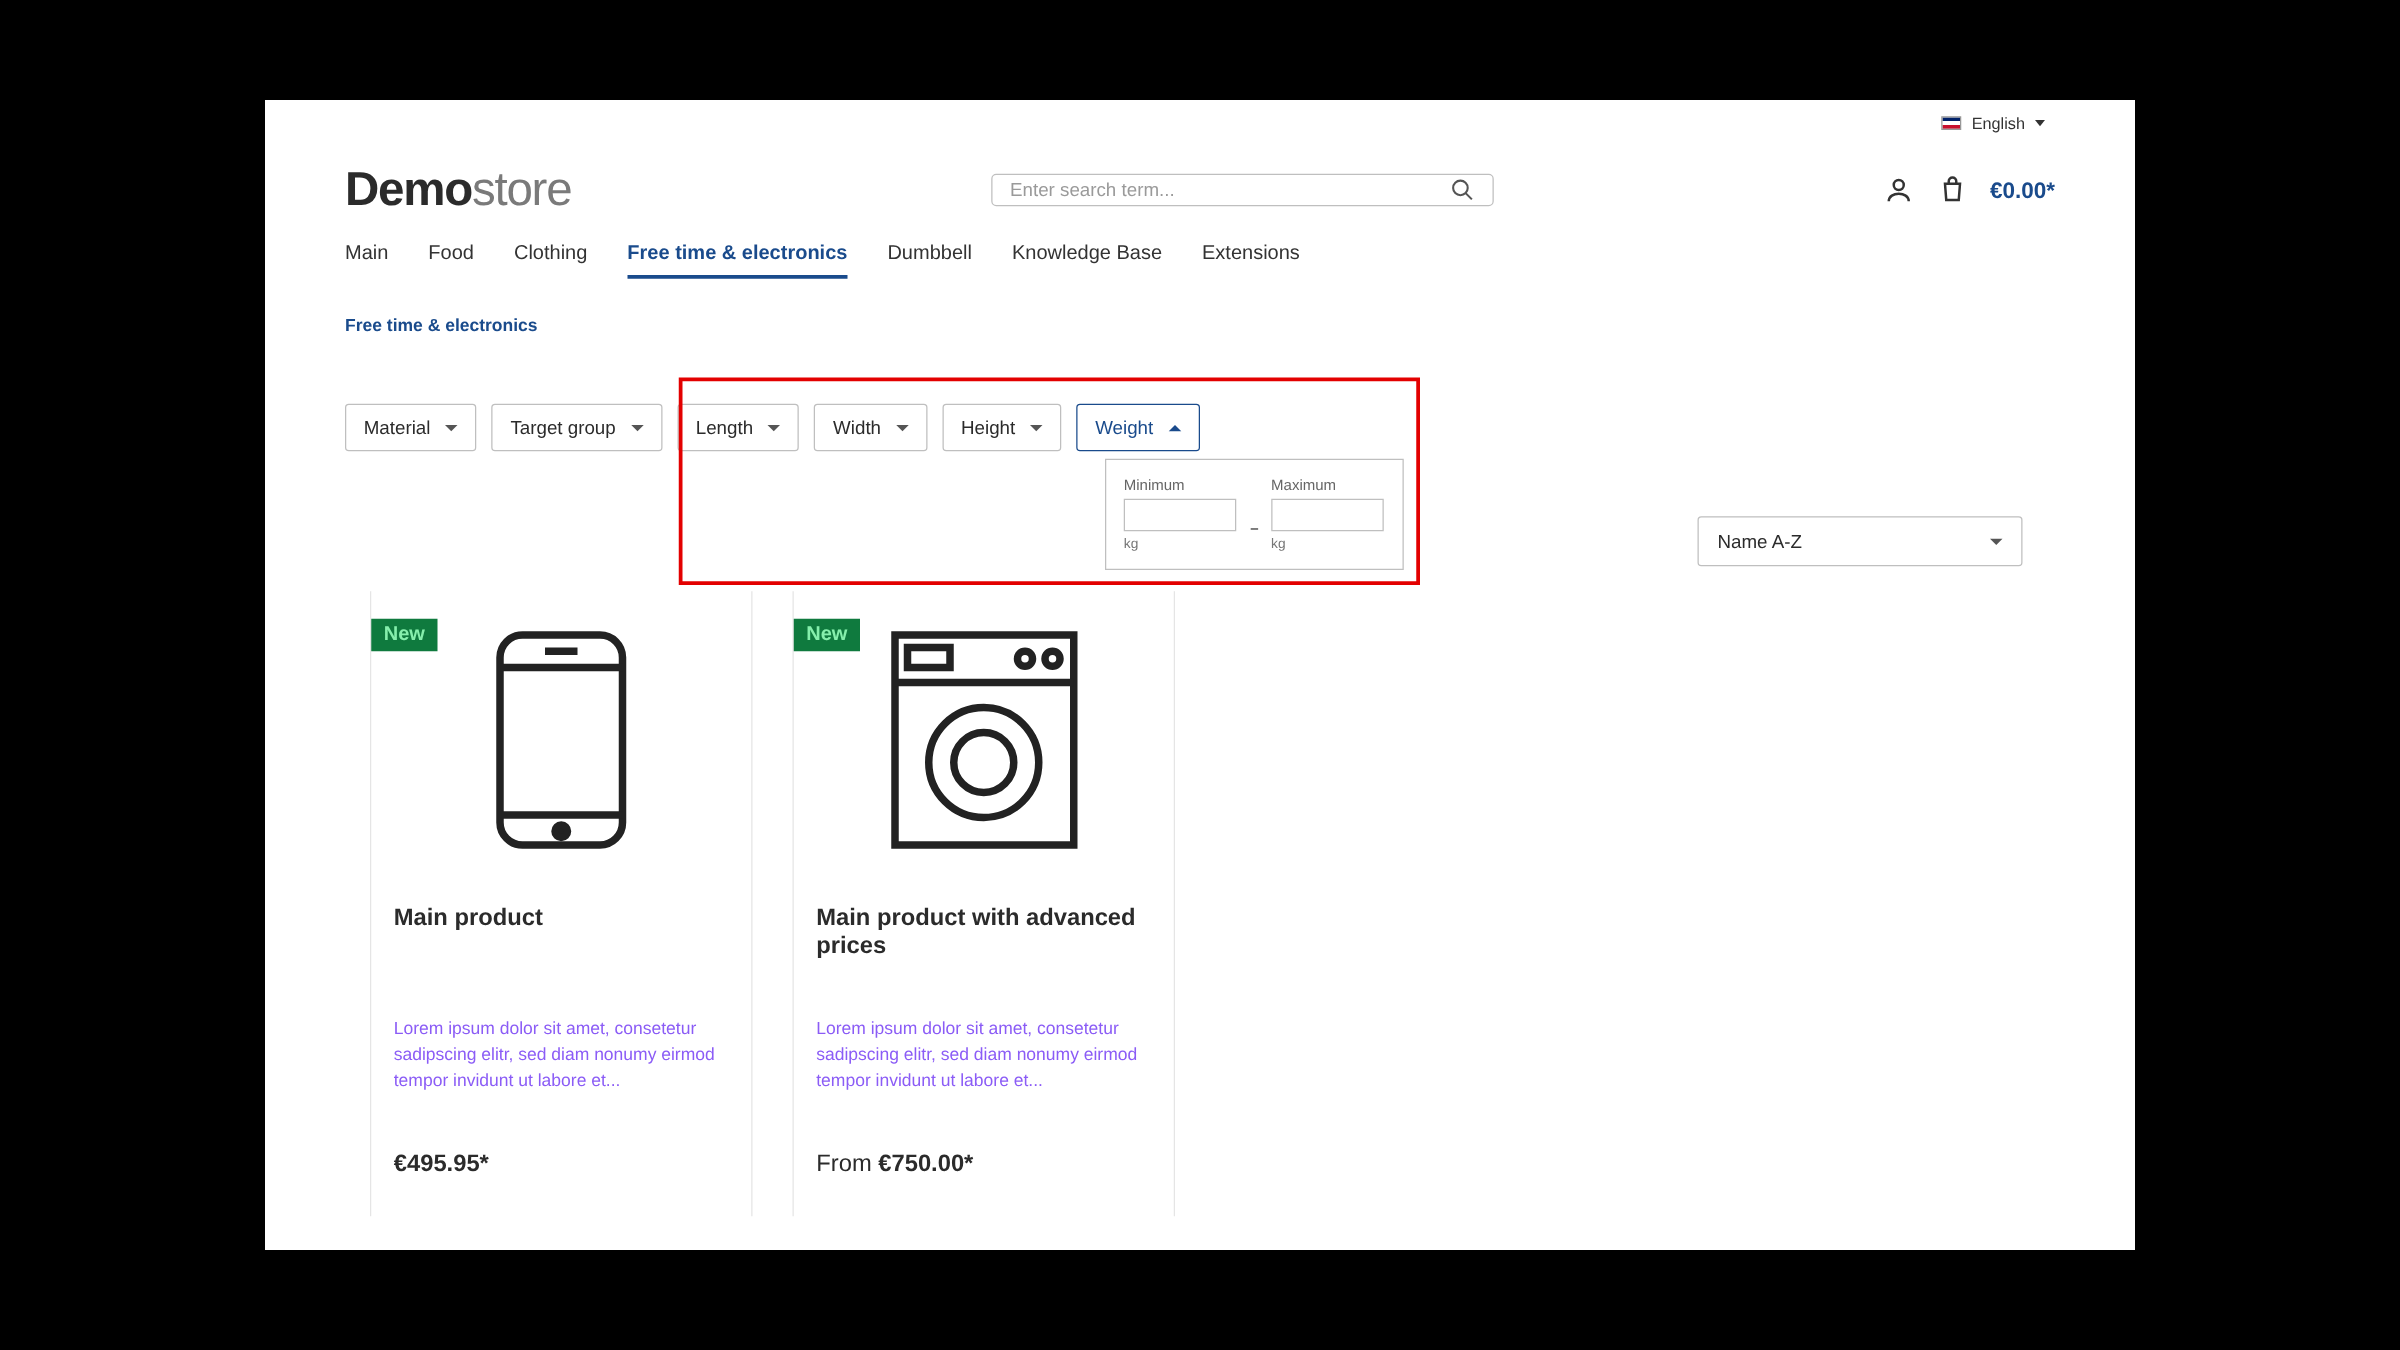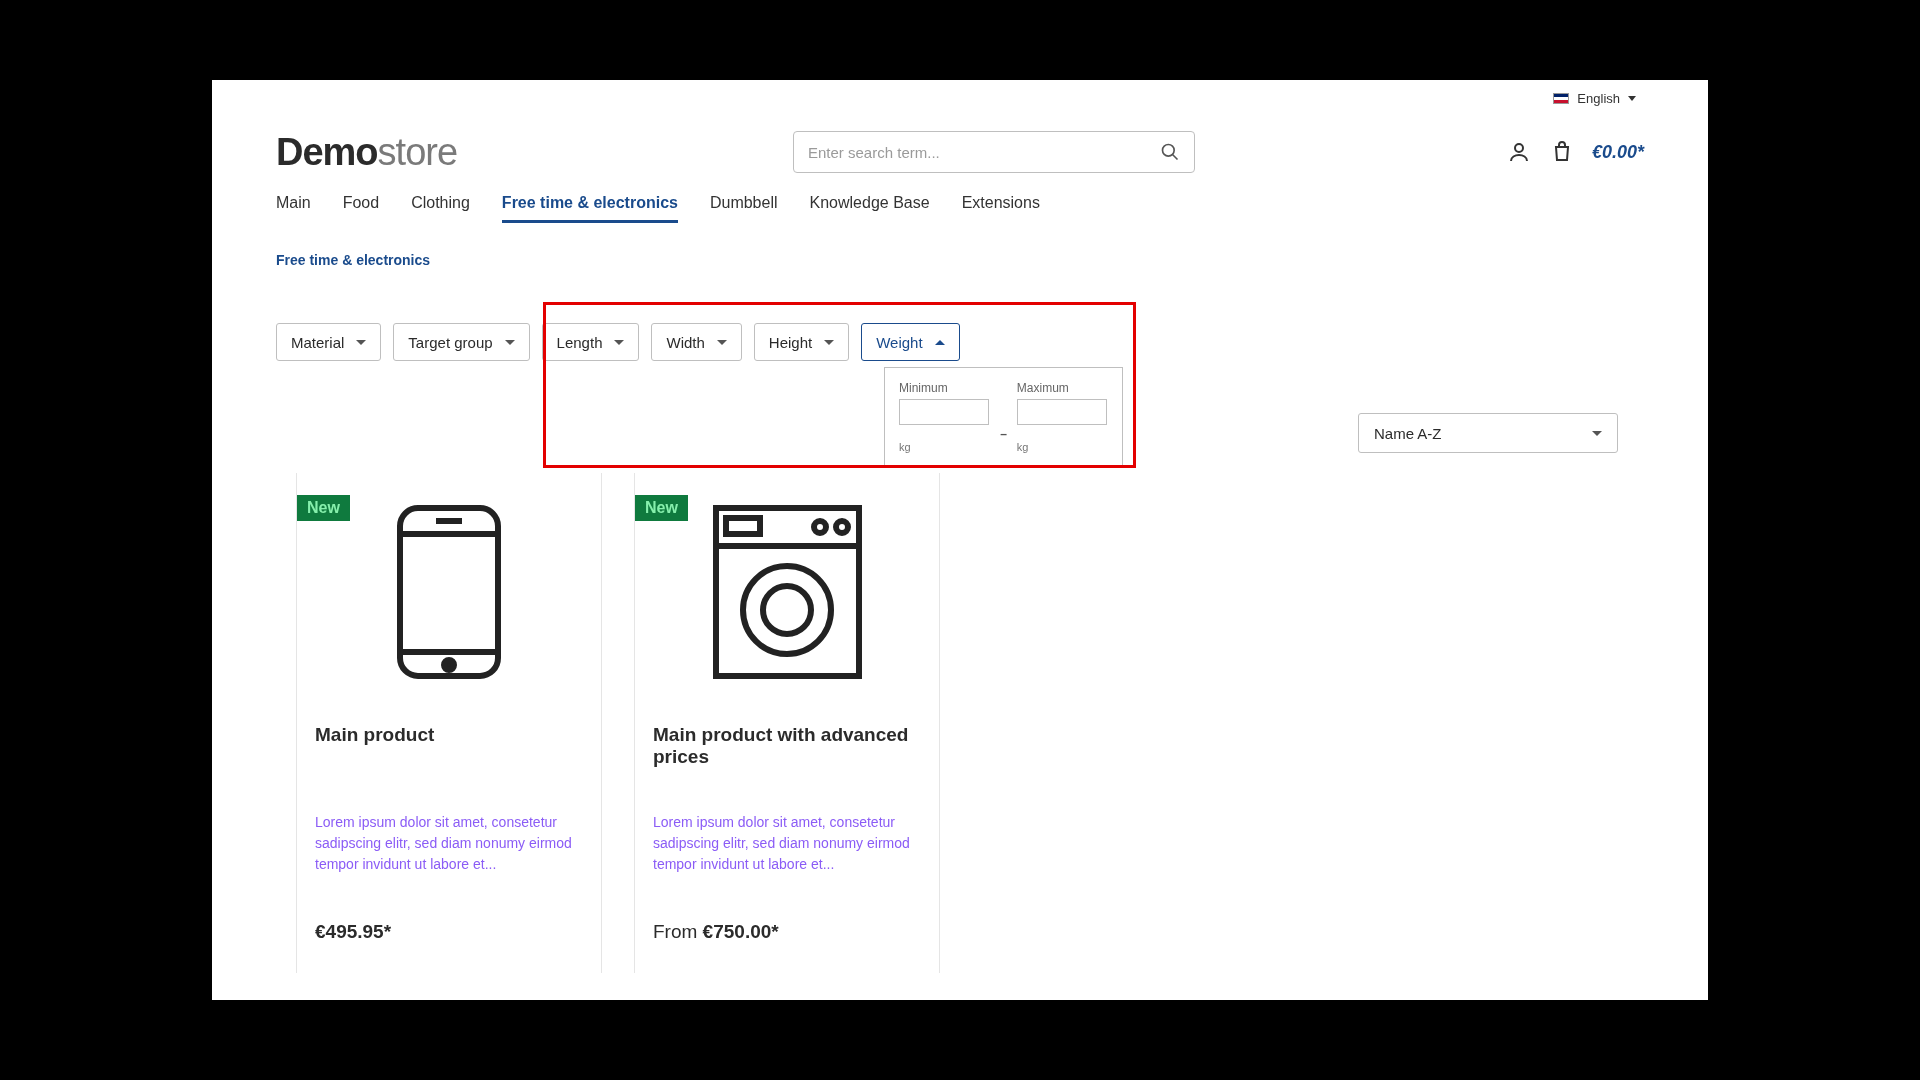--- a/index.html
+++ b/index.html
@@ -52,38 +52,38 @@
     height: 48px;
     display: flex;
     align-items: center;
   }
   .logo { font-size: 38px; font-weight: 800; letter-spacing: -1px; }
   .logo .suffix { font-weight: 300; color: #7a7a7a; }
   .search {
     position: absolute;
     left: 517px;
     width: 402px;
-    height: 42px;
+    height: 26px;
     border: 1px solid #bfbfbf;
     border-radius: 4px;
     display: flex;
     align-items: center;
     padding: 0 14px;
   }
   .search input {
     flex: 1;
     border: none;
     outline: none;
     font-size: 15px;
     color: #333;
     background: transparent;
   }
   .search input::placeholder { color: #9a9a9a; }
   .search-icon { width: 20px; height: 20px; }
-  .acct { margin-left: auto; display: flex; align-items: center; gap: 17px; font-style: italic; }
+  .acct { margin-left: auto; display: flex; align-items: center; gap: 17px; }
   .icon-btn { width: 26px; height: 26px; display:flex; align-items:center; justify-content:center; cursor:pointer; }
   .cart-total { font-size: 18px; font-weight: 600; color: #1a4b8c; }
   
   .nav {
     position: absolute;
     left: 64px;
     top: 114px;
     display: flex;
     gap: 32px;
     font-size: 16px;
@@ -150,21 +150,21 @@
   .panel .col { flex:1; display:flex; flex-direction:column; }
   .panel label { font-size: 12px; margin-bottom: 4px; color:#666; }
   .panel input {
     width: 90px;
     height: 26px;
     border: 1px solid #bfbfbf;
     padding: 0 6px;
     font-size: 13px;
   }
   .panel .dash { padding-bottom: 12px; color:#555; font-weight:600; }
-  .panel .unit { font-size: 11px; margin-top: 16px; color:#777; }
+  .panel .unit { font-size: 11px; margin-top: 4px; color:#777; }
   
   .sort {
     position: absolute;
     right: 90px;
     top: 333px;
     width: 260px;
     height: 40px;
     border: 1px solid #bfbfbf;
     border-radius: 3px;
     display: flex;

